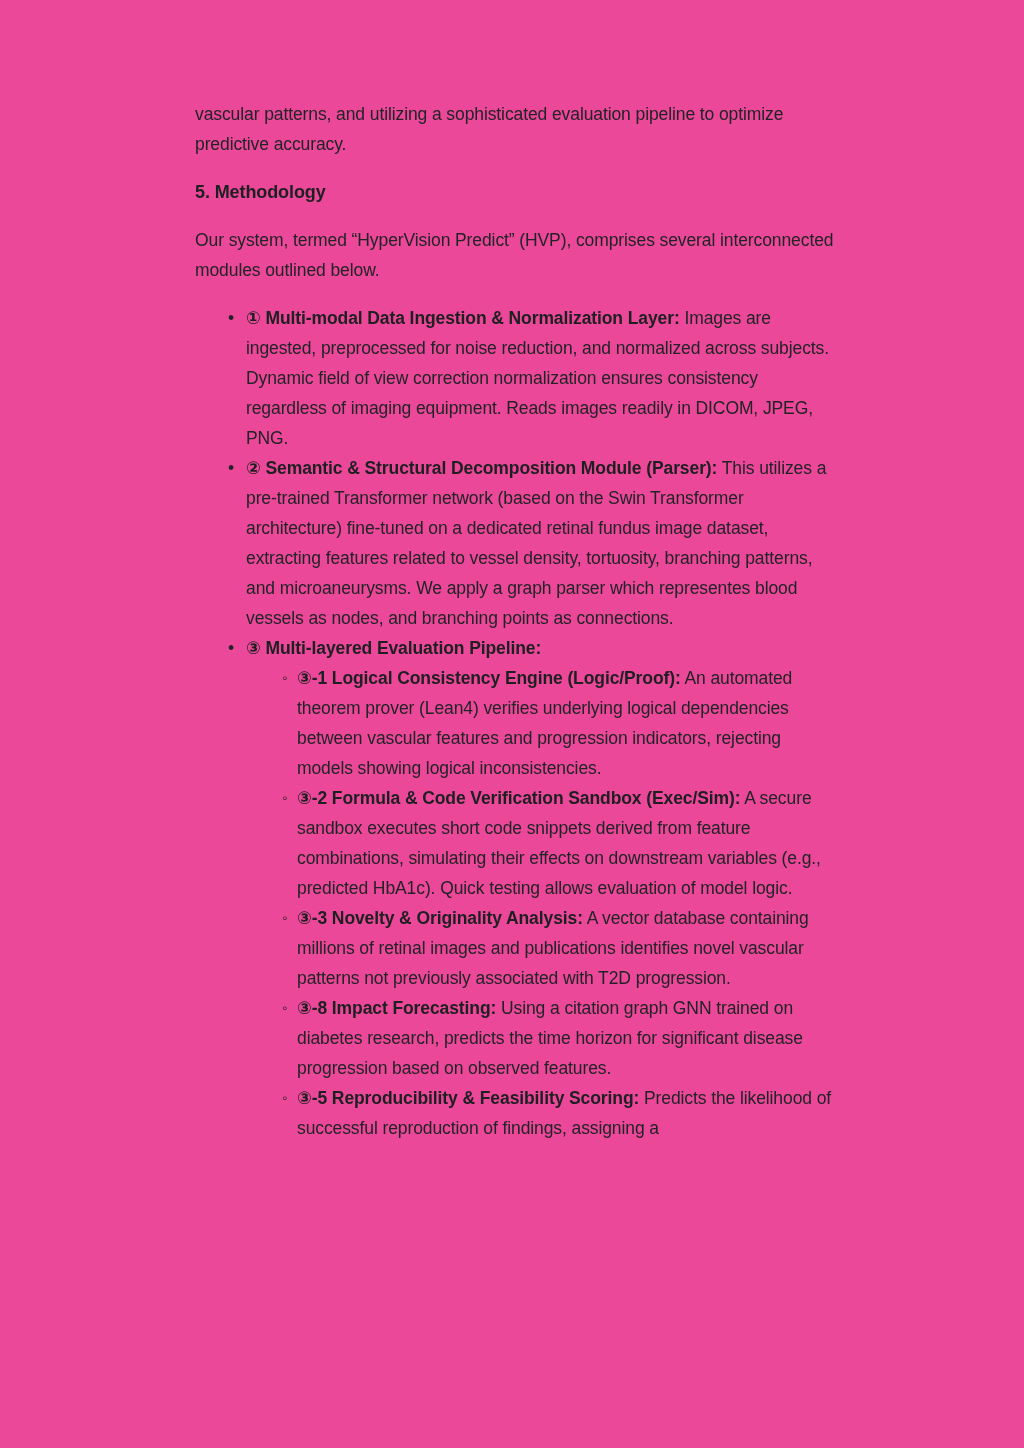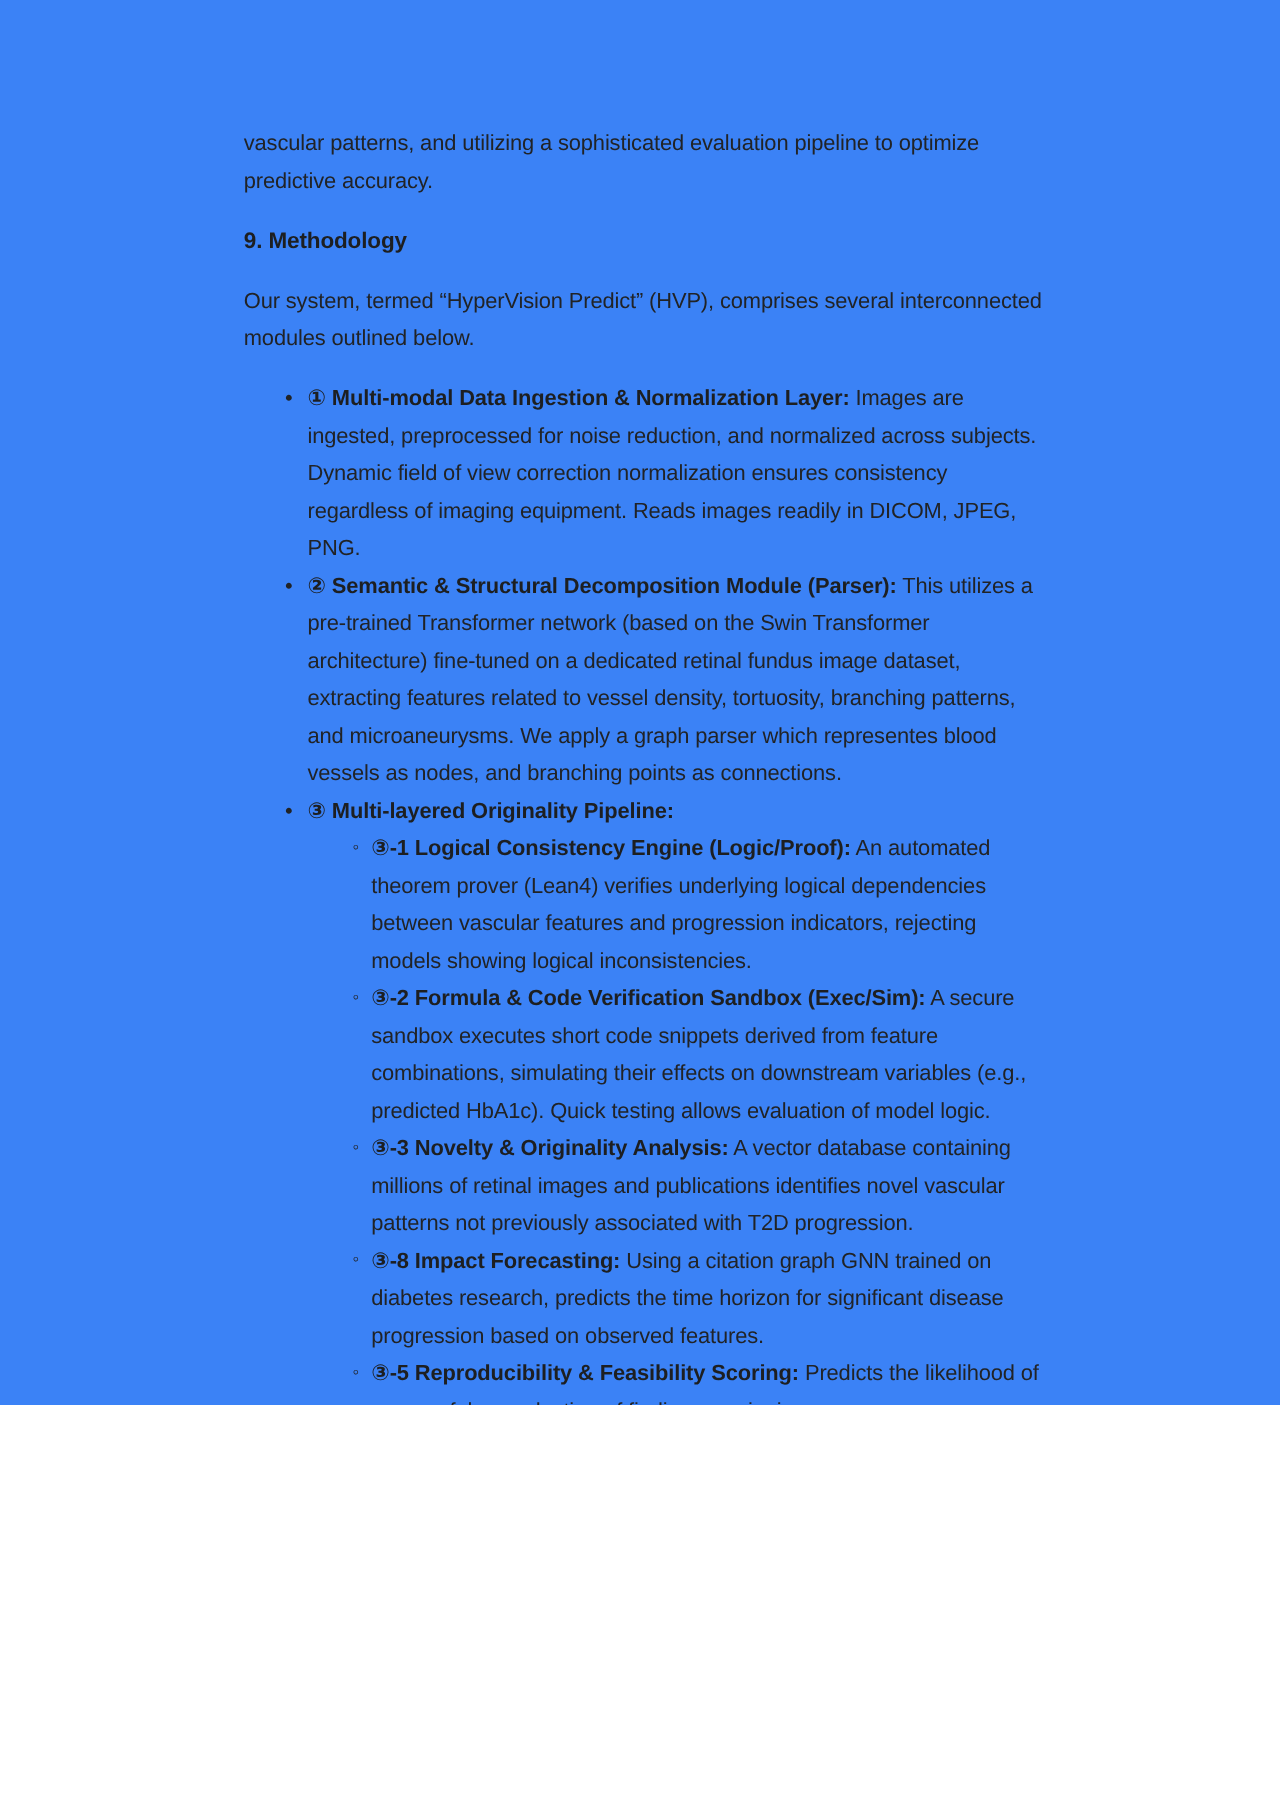--- a/index.html
+++ b/index.html
@@ -2,22 +2,22 @@
 <html><head>
 <meta charset="utf-8">
 <style>
   html, body {
     margin: 0;
     padding: 0;
     background: #ffffff;
   }
   .page {
     width: 1024px;
-    height: 1124px;
-    background: #3b82f6;
+    height: 1448px;
+    background: #ec4899;
     box-sizing: border-box;
     overflow: hidden;
   }
   .content {
     box-sizing: content-box;
     padding: 99px 0 0 195px;
     width: 645px;
     color: #212326;
     font-family: "Liberation Sans", "DejaVu Sans", sans-serif;
     font-size: 17.5px;
@@ -71,34 +71,34 @@
   }
 </style>
 </head>
 <body>
 
 <div class="page">
   <article class="content">
 
     <p>vascular patterns, and utilizing a sophisticated evaluation pipeline to optimize predictive accuracy.</p>
 
-    <h3>9. Methodology</h3>
+    <h3>5. Methodology</h3>
 
     <p>Our system, termed “HyperVision Predict” (HVP), comprises several interconnected modules outlined below.</p>
 
 
     <ul class="l1">
       <li>
         <span class="lead">① Multi-modal Data Ingestion &amp; Normalization Layer:</span><span> Images are ingested, preprocessed for noise reduction, and normalized across subjects. Dynamic field of view correction normalization ensures consistency regardless of imaging equipment. Reads images readily in DICOM, JPEG, PNG.</span>
       </li>
       <li>
         <span class="lead">② Semantic &amp; Structural Decomposition Module (Parser):</span><span> This utilizes a pre-trained Transformer network (based on the Swin Transformer architecture) fine-tuned on a dedicated retinal fundus image dataset, extracting features related to vessel density, tortuosity, branching patterns, and microaneurysms. We apply a graph parser which representes blood vessels as nodes, and branching points as connections.</span>
       </li>
       <li>
-        <span class="lead">③ Multi-layered Originality Pipeline:</span>
+        <span class="lead">③ Multi-layered Evaluation Pipeline:</span>
         <ul class="l2">
           <li>
             <span class="lead">③-1 Logical Consistency Engine (Logic/Proof):</span><span> An automated theorem prover (Lean4) verifies underlying logical dependencies between vascular features and progression indicators, rejecting models showing logical inconsistencies.</span>
           </li>
           <li>
             <span class="lead">③-2 Formula &amp; Code Verification Sandbox (Exec/Sim):</span><span> A secure sandbox executes short code snippets derived from feature combinations, simulating their effects on downstream variables (e.g., predicted HbA1c). Quick testing allows evaluation of model logic.</span>
           </li>
           <li>
             <span class="lead">③-3 Novelty &amp; Originality Analysis:</span><span> A vector database containing millions of retinal images and publications identifies novel vascular patterns not previously associated with T2D progression.</span>
           </li>

